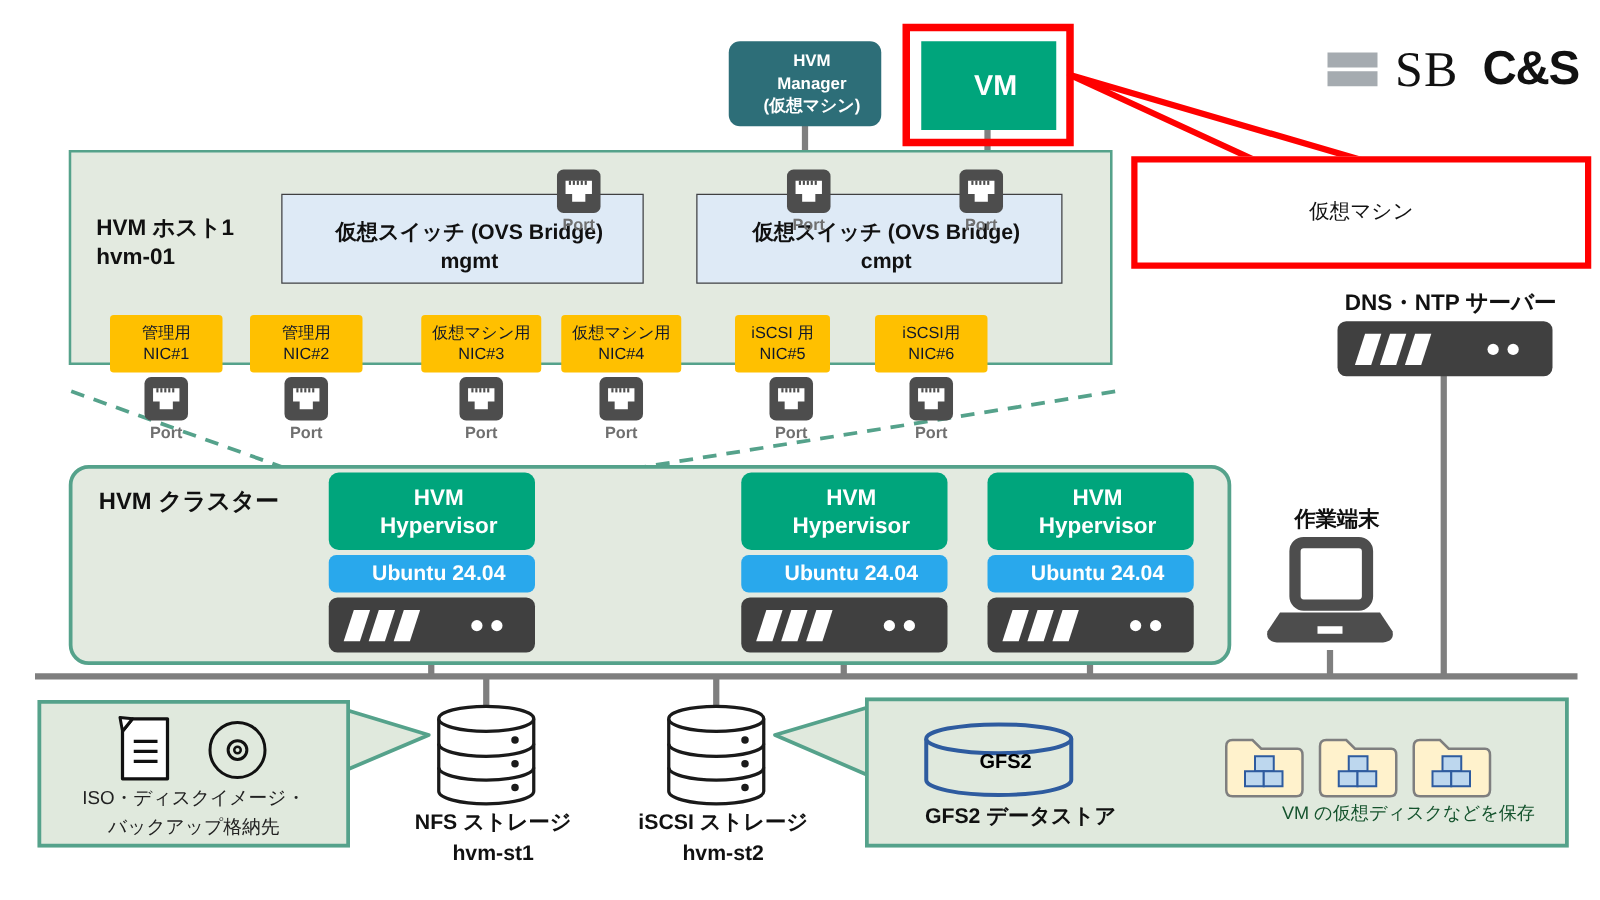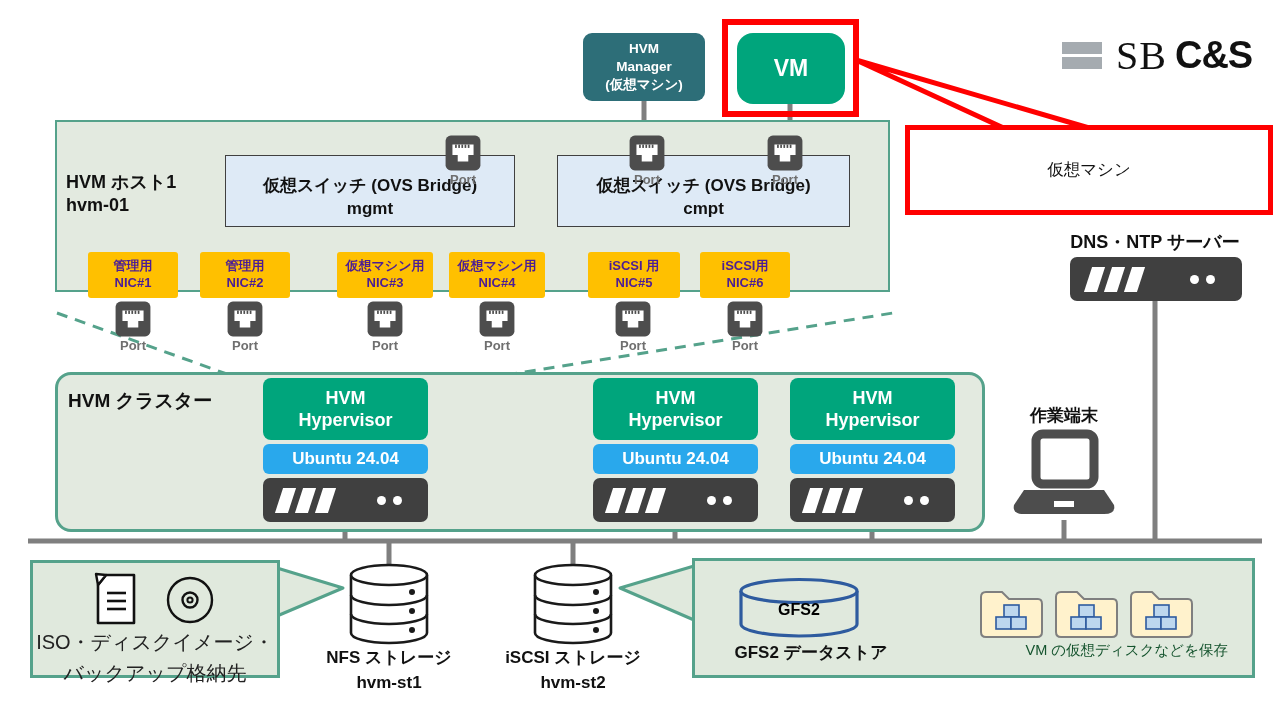--- a/index.html
+++ b/index.html
@@ -3,28 +3,28 @@
 <meta charset="utf-8">
 <style>
   html,body{margin:0;padding:0;background:#fff;}
   #canvas{position:relative;width:1280px;height:720px;background:#fff;overflow:hidden;
           font-family:"Liberation Sans","DejaVu Sans",sans-serif;color:#111;}
   .abs{position:absolute;box-sizing:border-box;}
   svg{display:block;}
   #wires{position:absolute;left:0;top:0;z-index:1;}
   .lay2{z-index:2;} .lay3{z-index:3;}
   .container-box{background:#E3EAE0;border:2.5px solid #55A28B;}
-  .bold{font-weight:bold;}
+  .bold{font-weight:bold;padding-left:11px;}
   .center{display:flex;align-items:center;justify-content:center;text-align:center;}
   .col{flex-direction:column;}
   .teal-box{background:#2D6E78;color:#fff;border-radius:9px;}
   .green-box{background:#00A57C;color:#fff;border-radius:8px;}
   .blue-box{background:#29A8EC;color:#fff;border-radius:6px;}
   .switch-box{background:#DEEAF6;border:1.6px solid #404040;}
-  .nic-box{background:#FFC000;border-radius:3px;color:#4c1d95;font-weight:bold;font-size:13px;line-height:1.3;}
+  .nic-box{background:#FFC000;border-radius:3px;color:#0f172a;font-weight:normal;font-size:13px;line-height:1.3;}
   .port-label{font-weight:bold;font-size:13px;color:#6F6F6F;text-align:center;}
   .rack{background:#404040;border-radius:7px;display:flex;align-items:center;}
   .rack .bar{width:13px;height:25px;background:#fff;transform:skewX(-18deg);margin-right:7px;}
   .rack .dot{width:9px;height:9px;border-radius:50%;background:#fff;margin-left:7px;}
   .callout-green{background:#E0E9DD;border:3px solid #55A28B;}
   .callout-red{background:#fff;border:5px solid #FF0000;}
   .logo-bar{width:40px;height:12px;background:#A5ABB0;margin:3px 0;}
   .serif{font-family:"Liberation Serif","DejaVu Serif",serif;font-weight:normal;}
 </style>
 </head>
@@ -63,21 +63,21 @@
     <span class="bold" style="font-size:38px;margin-left:8px;letter-spacing:-1px;">C&amp;S</span>
   </div>
 
   <div class="abs lay2 teal-box center col bold" style="left:583px;top:33px;width:122px;height:68px;font-size:13.5px;line-height:1.32;">
     <div>HVM</div>
     <div>Manager</div>
     <div>(仮想マシン)</div>
   </div>
 
   <div class="abs lay2" style="left:722px;top:19px;width:137px;height:98px;border:6px solid #FF0000;"></div>
-  <div class="abs lay2 green-box center bold" style="left:737px;top:33px;width:108px;height:71px;font-size:23px;border-radius:16px;">
+  <div class="abs lay2 green-box center bold" style="left:737px;top:33px;width:108px;height:71px;font-size:23px;border-radius:0;">
     <span>VM</span>
   </div>
 
   <svg class="abs lay2" style="left:0;top:0;" width="1280" height="720" pointer-events="none">
     <polygon points="856,60 1008,130 1096,130" fill="#fff" stroke="#FF0000" stroke-width="5" stroke-linejoin="round"></polygon>
   </svg>
   <div class="abs lay3 callout-red center col" style="left:905px;top:125px;width:368px;height:90px;font-size:16.5px;line-height:1.65;">
     <div>仮想マシン</div>
   </div>
 
@@ -106,21 +106,21 @@
     <div>NIC#2</div>
   </div>
   <div class="abs lay3 nic-box center col" style="left:337px;top:252px;width:96px;height:46px;">
     <div>仮想マシン用</div>
     <div>NIC#3</div>
   </div>
   <div class="abs lay3 nic-box center col" style="left:449px;top:252px;width:96px;height:46px;">
     <div>仮想マシン用</div>
     <div>NIC#4</div>
   </div>
-  <div class="abs lay3 nic-box center col" style="left:588px;top:252px;width:92px;height:46px;">
+  <div class="abs lay3 nic-box center col" style="left:588px;top:252px;width:76px;height:46px;">
     <div>iSCSI 用</div>
     <div>NIC#5</div>
   </div>
   <div class="abs lay3 nic-box center col" style="left:700px;top:252px;width:90px;height:46px;">
     <div>iSCSI用</div>
     <div>NIC#6</div>
   </div>
 
   <div class="abs lay2 container-box" style="left:55px;top:372px;width:930px;height:160px;border-radius:16px;border-width:3px;"></div>
   <div class="abs lay3 bold" style="left:68px;top:388px;font-size:19px;">HVM クラスター</div>
@@ -222,21 +222,21 @@
       <path d="M13 4 L3 3 L5 14 Z" fill="#fff" stroke="#111" stroke-width="2.4" stroke-linejoin="round"></path>
       <line x1="14" y1="22" x2="33" y2="22" stroke="#111" stroke-width="2.6"></line>
       <line x1="14" y1="30" x2="33" y2="30" stroke="#111" stroke-width="2.6"></line>
       <line x1="14" y1="38" x2="33" y2="38" stroke="#111" stroke-width="2.6"></line>
     </svg>
     <svg class="abs" style="left:132px;top:12px;" width="50" height="50" viewBox="0 0 50 50">
       <circle cx="25" cy="25" r="22" fill="none" stroke="#111" stroke-width="2.4"></circle>
       <circle cx="25" cy="25" r="7.5" fill="none" stroke="#111" stroke-width="2.4"></circle>
       <circle cx="25" cy="25" r="2.6" fill="none" stroke="#111" stroke-width="2"></circle>
     </svg>
-    <div class="abs center col" style="left:0;top:64px;width:244px;font-size:20px;line-height:1.55;color:#222;">
+    <div class="abs center col" style="left:0;top:64px;width:244px;font-size:15px;line-height:1.55;color:#222;">
       <div>ISO・ディスクイメージ・</div>
       <div>バックアップ格納先</div>
     </div>
   </div>
 
   <div class="abs lay3 callout-green" style="left:692px;top:558px;width:563px;height:120px;">
     <svg class="abs" style="left:42px;top:16px;" width="124" height="64" viewBox="0 0 124 64">
       <path d="M4 14 V47 a58 12 0 0 0 116 0 V14" fill="#E0E9DD" stroke="#2E5B9F" stroke-width="3.2"></path>
       <ellipse cx="62" cy="14" rx="58" ry="11.5" fill="#E0E9DD" stroke="#2E5B9F" stroke-width="3.2"></ellipse>
     </svg>

